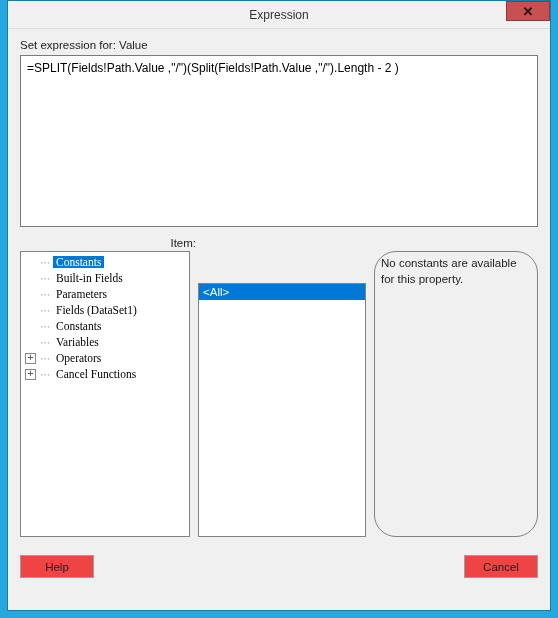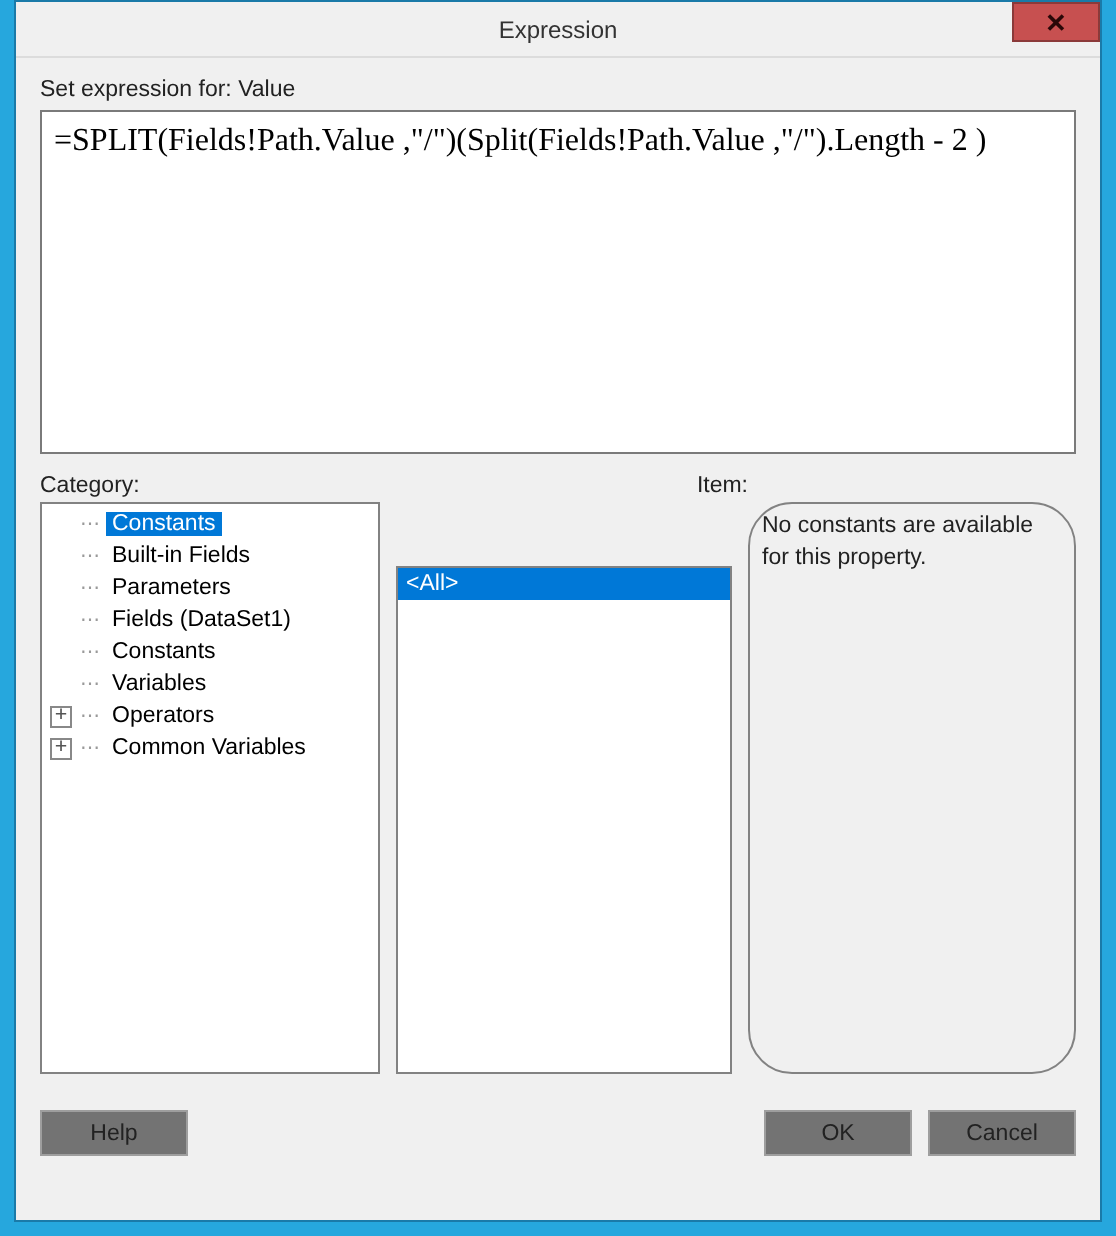--- a/index.html
+++ b/index.html
@@ -63,22 +63,22 @@
     font-size: 11.5px;
     color: #222;
     margin-bottom: 4px;
   }
   .expression-box {
     width: 100%;
     height: 172px;
     border: 1px solid #7a7a7a;
     background: #fff;
     padding: 4px 6px;
-    font-family: Liberation Serif, serif;
-    font-size: 16px;
+    font-family: Liberation Sans, sans-serif;
+    font-size: 12px;
     resize: none;
     outline: none;
     line-height: 1.4;
   }
   .panels-labels {
     display: flex;
     margin-top: 10px;
   }
   .panels-labels > div {
     font-size: 11.5px;
@@ -141,20 +141,21 @@
   }
   .tree-dots {
     display: inline-block;
     width: 13px;
     color: #999;
     font-size: 10px;
     letter-spacing: -1px;
   }
   .tree-label {
     padding: 0 3px;
+    font-family: Liberation Serif, serif;
   }
   .tree-label.selected {
     background: #0078d7;
     color: #fff;
   }
   .item-row {
     height: 16px;
     padding: 0 4px;
     font-size: 11.5px;
     line-height: 16px;
@@ -165,21 +166,21 @@
     color: #fff;
   }
   .button-row {
     display: flex;
     margin-top: 18px;
     align-items: center;
   }
   .button-row .spacer { flex: 1; }
   .btn {
     border: 1px solid #9e9e9e;
-    background: #737373;
+    background: #ef4444;
     height: 23px;
     font-size: 11.5px;
     color: #222;
     cursor: pointer;
     padding: 0;
   }
   .btn-help { width: 74px; }
   .btn-ok { width: 74px; margin-right: 8px; }
   .btn-cancel { width: 74px; }
 </style>
@@ -192,21 +193,20 @@
     <div class="close-btn">
       <span>✕</span>
     </div>
   </div>
 
   <div class="content">
     <div class="label">Set expression for: Value</div>
     <textarea class="expression-box" style="">=SPLIT(Fields!Path.Value ,"/")(Split(Fields!Path.Value ,"/").Length - 2 )</textarea>
 
     <div class="panels-labels">
-      <div class="lbl-cat">Category:</div>
       <div class="lbl-item">Item:</div>
     </div>
 
     <div class="panels">
       <div class="panel panel-cat">
         <div class="tree" id="tree-container">
             <div class="tree-row">
               <span class="tree-spacer"></span>
               <span class="tree-dots">⋯</span>
               <span class="tree-label selected">Constants</span>
@@ -237,30 +237,29 @@
               <span class="tree-label">Variables</span>
             </div>
             <div class="tree-row">
               <span class="tree-toggle">+</span>
               <span class="tree-dots">⋯</span>
               <span class="tree-label">Operators</span>
             </div>
             <div class="tree-row">
               <span class="tree-toggle">+</span>
               <span class="tree-dots">⋯</span>
-              <span class="tree-label">Common Variables</span>
+              <span class="tree-label">Cancel Functions</span>
             </div>
           </div>
       </div>
       <div class="panel panel-item" id="item-container">
           <div class="item-row selected">&lt;All&gt;</div>
         </div>
       <div class="panel panel-desc">No constants are available for this property.</div>
     </div>
 
     <div class="button-row">
       <button class="btn btn-help">Help</button>
       <div class="spacer"></div>
-      <button class="btn btn-ok">OK</button>
       <button class="btn btn-cancel">Cancel</button>
     </div>
   </div>
 </div>
 
 </body></html>

